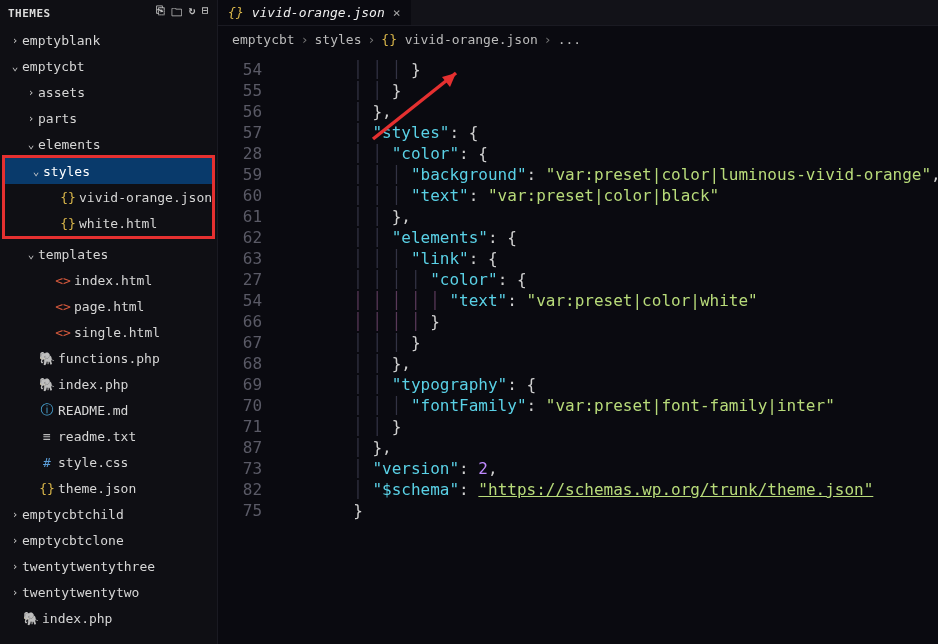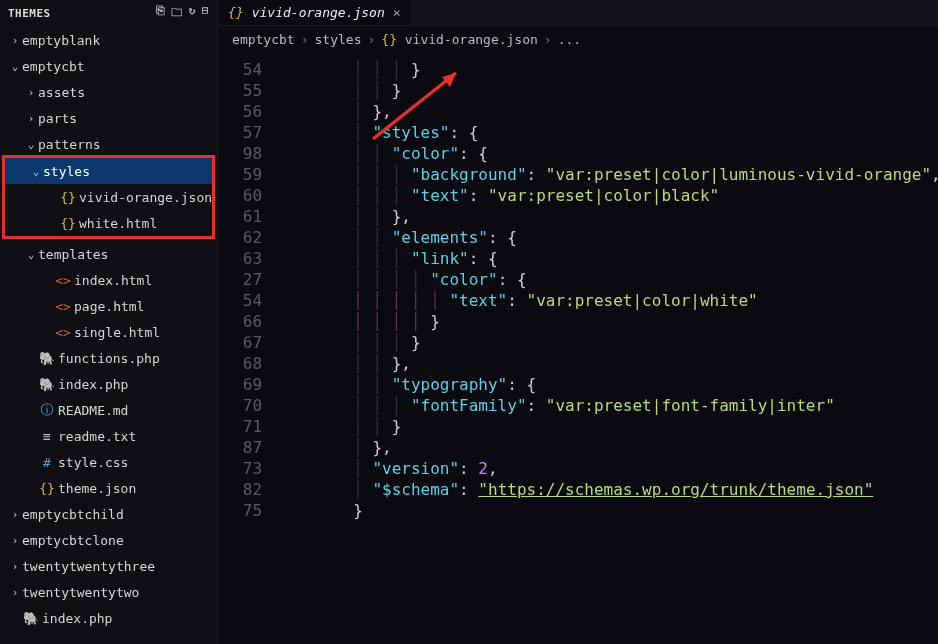--- a/index.html
+++ b/index.html
@@ -170,21 +170,21 @@
       <div class="node" style="padding-left: 24px;">
         <span class="chev">›</span>
         <span>assets</span>
       </div>
       <div class="node" style="padding-left: 24px;">
         <span class="chev">›</span>
         <span>parts</span>
       </div>
       <div class="node" style="padding-left: 24px;">
         <span class="chev">⌄</span>
-        <span>patterns</span>
+        <span>elements</span>
       </div>
       <div class="highlight-box">
         <div class="node sel" style="padding-left: 24px;">
           <span class="chev">⌄</span>
           <span>styles</span>
         </div>
         <div class="node" style="padding-left: 40px;">
           <span class="chev"></span>
           <span class="icon ic-json">{}</span>
           <span>vivid-orange.json</span>
@@ -284,21 +284,21 @@
       <span><span class="ic-json">{} </span>vivid-orange.json</span>
       <span class="sep">›</span>
       <span>...</span>
     </div>
   <div class="code-area">
     <div class="gutter" id="gutter">
         <div>54</div>
         <div>55</div>
         <div>56</div>
         <div>57</div>
-        <div>98</div>
+        <div>28</div>
         <div>59</div>
         <div>60</div>
         <div>61</div>
         <div>62</div>
         <div>63</div>
         <div>27</div>
         <div>54</div>
         <div>66</div>
         <div>67</div>
         <div>68</div>

